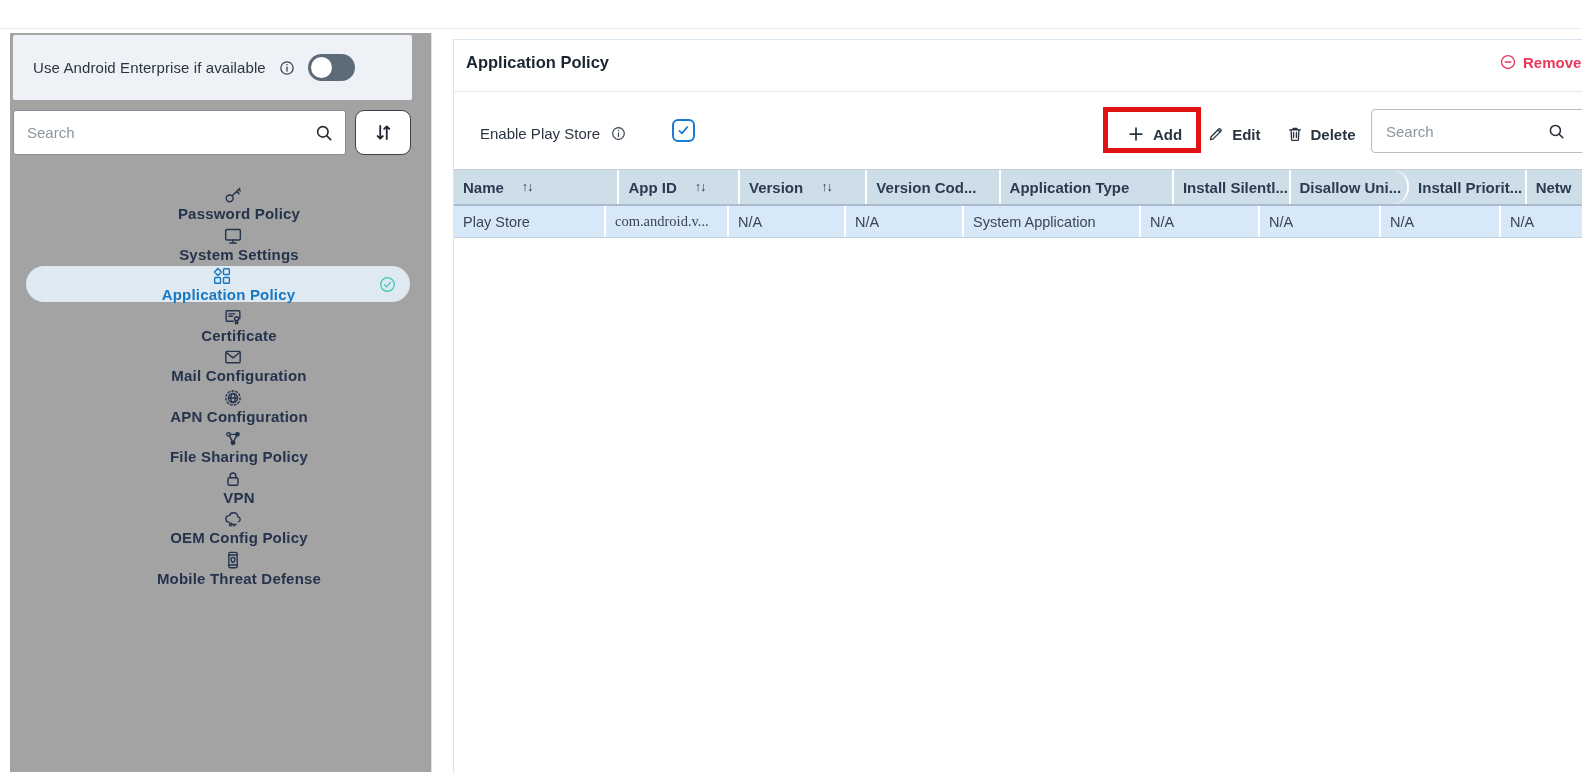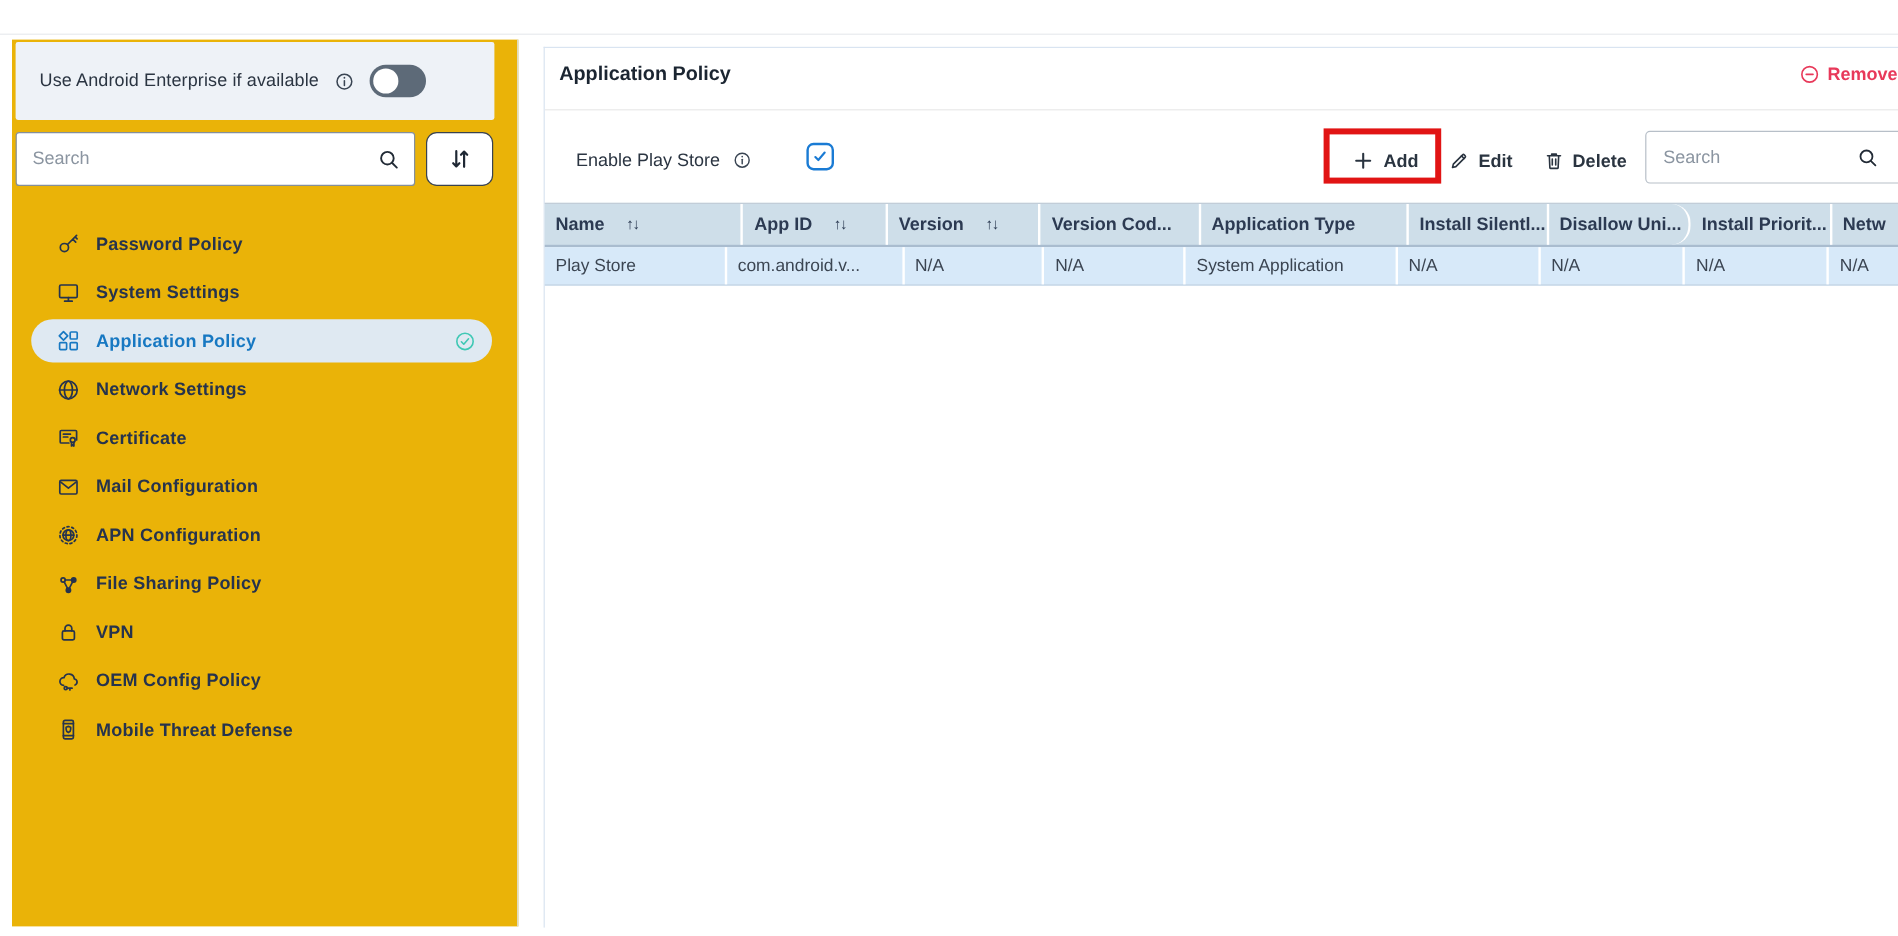--- a/index.html
+++ b/index.html
@@ -9,41 +9,41 @@
     font-family:"Liberation Sans","DejaVu Sans",sans-serif;
     -webkit-font-smoothing:antialiased;
   }
   svg{display:block;}
   .stroke-ic{fill:none;stroke:currentColor;stroke-width:1.7;stroke-linecap:round;stroke-linejoin:round;}
 
   
   #topbar{position:absolute;left:0;top:0;width:1582px;height:28px;background:#fff;border-bottom:1px solid #e8eaee;}
 
   
-  #sidebar{position:absolute;left:10px;top:33px;width:421px;height:739px;background:#eab308;border-right:1px solid #d9e4f1;}
+  #sidebar{position:absolute;left:10px;top:33px;width:421px;height:739px;background:#a3a3a3;border-right:1px solid #d9e4f1;}
   .toggle-panel{position:absolute;left:3px;top:2px;width:399px;height:65px;background:#eef2f7;border-radius:2px;
     display:flex;align-items:center;padding:0 20px;box-sizing:border-box;}
   .toggle-panel .lbl{font-size:15px;color:#2b3542;font-weight:500;letter-spacing:.1px;white-space:nowrap;}
   .info-ic{color:#3a4553;margin-left:12px;flex:none;}
   .toggle{position:relative;width:47px;height:27px;border-radius:14px;background:#5d6a78;margin-left:12px;flex:none;cursor:pointer;}
   .toggle .knob{position:absolute;left:3px;top:3px;width:21px;height:21px;border-radius:50%;background:#fff;}
 
   .search-row{position:absolute;left:3px;top:77px;width:408px;height:45px;}
   .search-row input{position:absolute;left:0;top:0;width:333px;height:45px;box-sizing:border-box;
     border:1px solid #848f9b;border-radius:3px;padding:0 40px 0 13px;font-size:15px;color:#333;
     font-family:"Liberation Sans","DejaVu Sans",sans-serif;background:#fff;outline:none;}
   .search-row input::placeholder{color:#8b95a1;}
   .search-row .mag{position:absolute;left:301px;top:13px;color:#222b36;}
   .sort-btn{position:absolute;left:342px;top:0;width:56px;height:45px;box-sizing:border-box;background:#fff;
     border:1.5px solid #39424e;border-radius:9px;display:flex;align-items:center;justify-content:center;cursor:pointer;}
   .sort-btn svg{color:#1f2834;}
 
   #nav{position:absolute;left:0;top:152px;width:421px;}
   .nav-item{height:36px;margin-bottom:4.5px;display:flex;align-items:center;padding-left:37px;
-    color:#26334d;font-size:15px;font-weight:700;letter-spacing:.2px;cursor:pointer;}
+    color:#26334d;font-size:15px;font-weight:700;letter-spacing:.2px;cursor:pointer;flex-direction:column;}
   .nav-item .icon{width:20px;height:20px;margin-right:13px;flex:none;color:#26334d;}
   .nav-item .icon svg{width:20px;height:20px;}
   .nav-item.active{margin-left:16px;margin-right:21px;padding-left:21px;background:#dfe9f2;border-radius:18px;
     color:#1778c2;position:relative;}
   .nav-item.active .icon{color:#1778c2;}
   .nav-item.active .check{position:absolute;right:13px;top:8.5px;width:19px;height:19px;color:#40c8b5;}
   .nav-item.active .check svg{width:19px;height:19px;}
 
   
   #main{position:absolute;left:453px;top:39px;width:1140px;height:733px;background:#fff;
@@ -152,30 +152,20 @@
         <span class="check">
           <svg viewBox="0 0 24 24" fill="none" stroke="currentColor" stroke-width="1.7" stroke-linecap="round" stroke-linejoin="round">
             <circle cx="12" cy="12" r="8.6"></circle>
             <path d="M8.2 12.4 l2.5 2.6 5-5.7"></path>
           </svg>
         </span>
       </div>
       <div class="nav-item">
         <span class="icon">
           <svg viewBox="0 0 24 24" fill="none" stroke="currentColor" stroke-width="1.7" stroke-linecap="round" stroke-linejoin="round">
-            <circle cx="12" cy="12" r="8.8"></circle>
-            <ellipse cx="12" cy="12" rx="4" ry="8.8"></ellipse>
-            <path d="M3.2 12 h17.6"></path>
-          </svg>
-        </span>
-        <span>Network Settings</span>
-      </div>
-      <div class="nav-item">
-        <span class="icon">
-          <svg viewBox="0 0 24 24" fill="none" stroke="currentColor" stroke-width="1.7" stroke-linecap="round" stroke-linejoin="round">
             <path d="M20.2 14 V5.6 a1.1 1.1 0 0 0-1.1-1.1 H4.9 a1.1 1.1 0 0 0-1.1 1.1 v10.3 a1.1 1.1 0 0 0 1.1 1.1 h7.6"></path>
             <path d="M7 8.2 h7 M7 11 h4.4"></path>
             <circle cx="16.3" cy="14" r="2.4"></circle>
             <path d="M15.1 16 v4 l1.2-1.1 1.2 1.1 v-4"></path>
           </svg>
         </span>
         <span>Certificate</span>
       </div>
       <div class="nav-item">
         <span class="icon">
@@ -334,21 +324,21 @@
         <div class="cell" style="width: 120px;">
           <span>Install Priorit...</span>
         </div>
         <div class="cell" style="width: 130px;">
           <span>Netw</span>
         </div>
       </div>
     <div class="t-body">
         <div class="t-row">
           <div class="cell" style="width: 152px;">Play Store</div>
-          <div class="cell" style="width: 148px;">com.android.v...</div>
+          <div class="cell" style="width: 123px; font-family: Liberation Serif, serif;">com.android.v...</div>
           <div class="cell" style="width: 117px;">N/A</div>
           <div class="cell" style="width: 118px;">N/A</div>
           <div class="cell" style="width: 177px;">System Application</div>
           <div class="cell" style="width: 119px;">N/A</div>
           <div class="cell" style="width: 121px;">N/A</div>
           <div class="cell" style="width: 120px;">N/A</div>
           <div class="cell" style="width: 130px;">N/A</div>
         </div>
       </div>
   </div>

